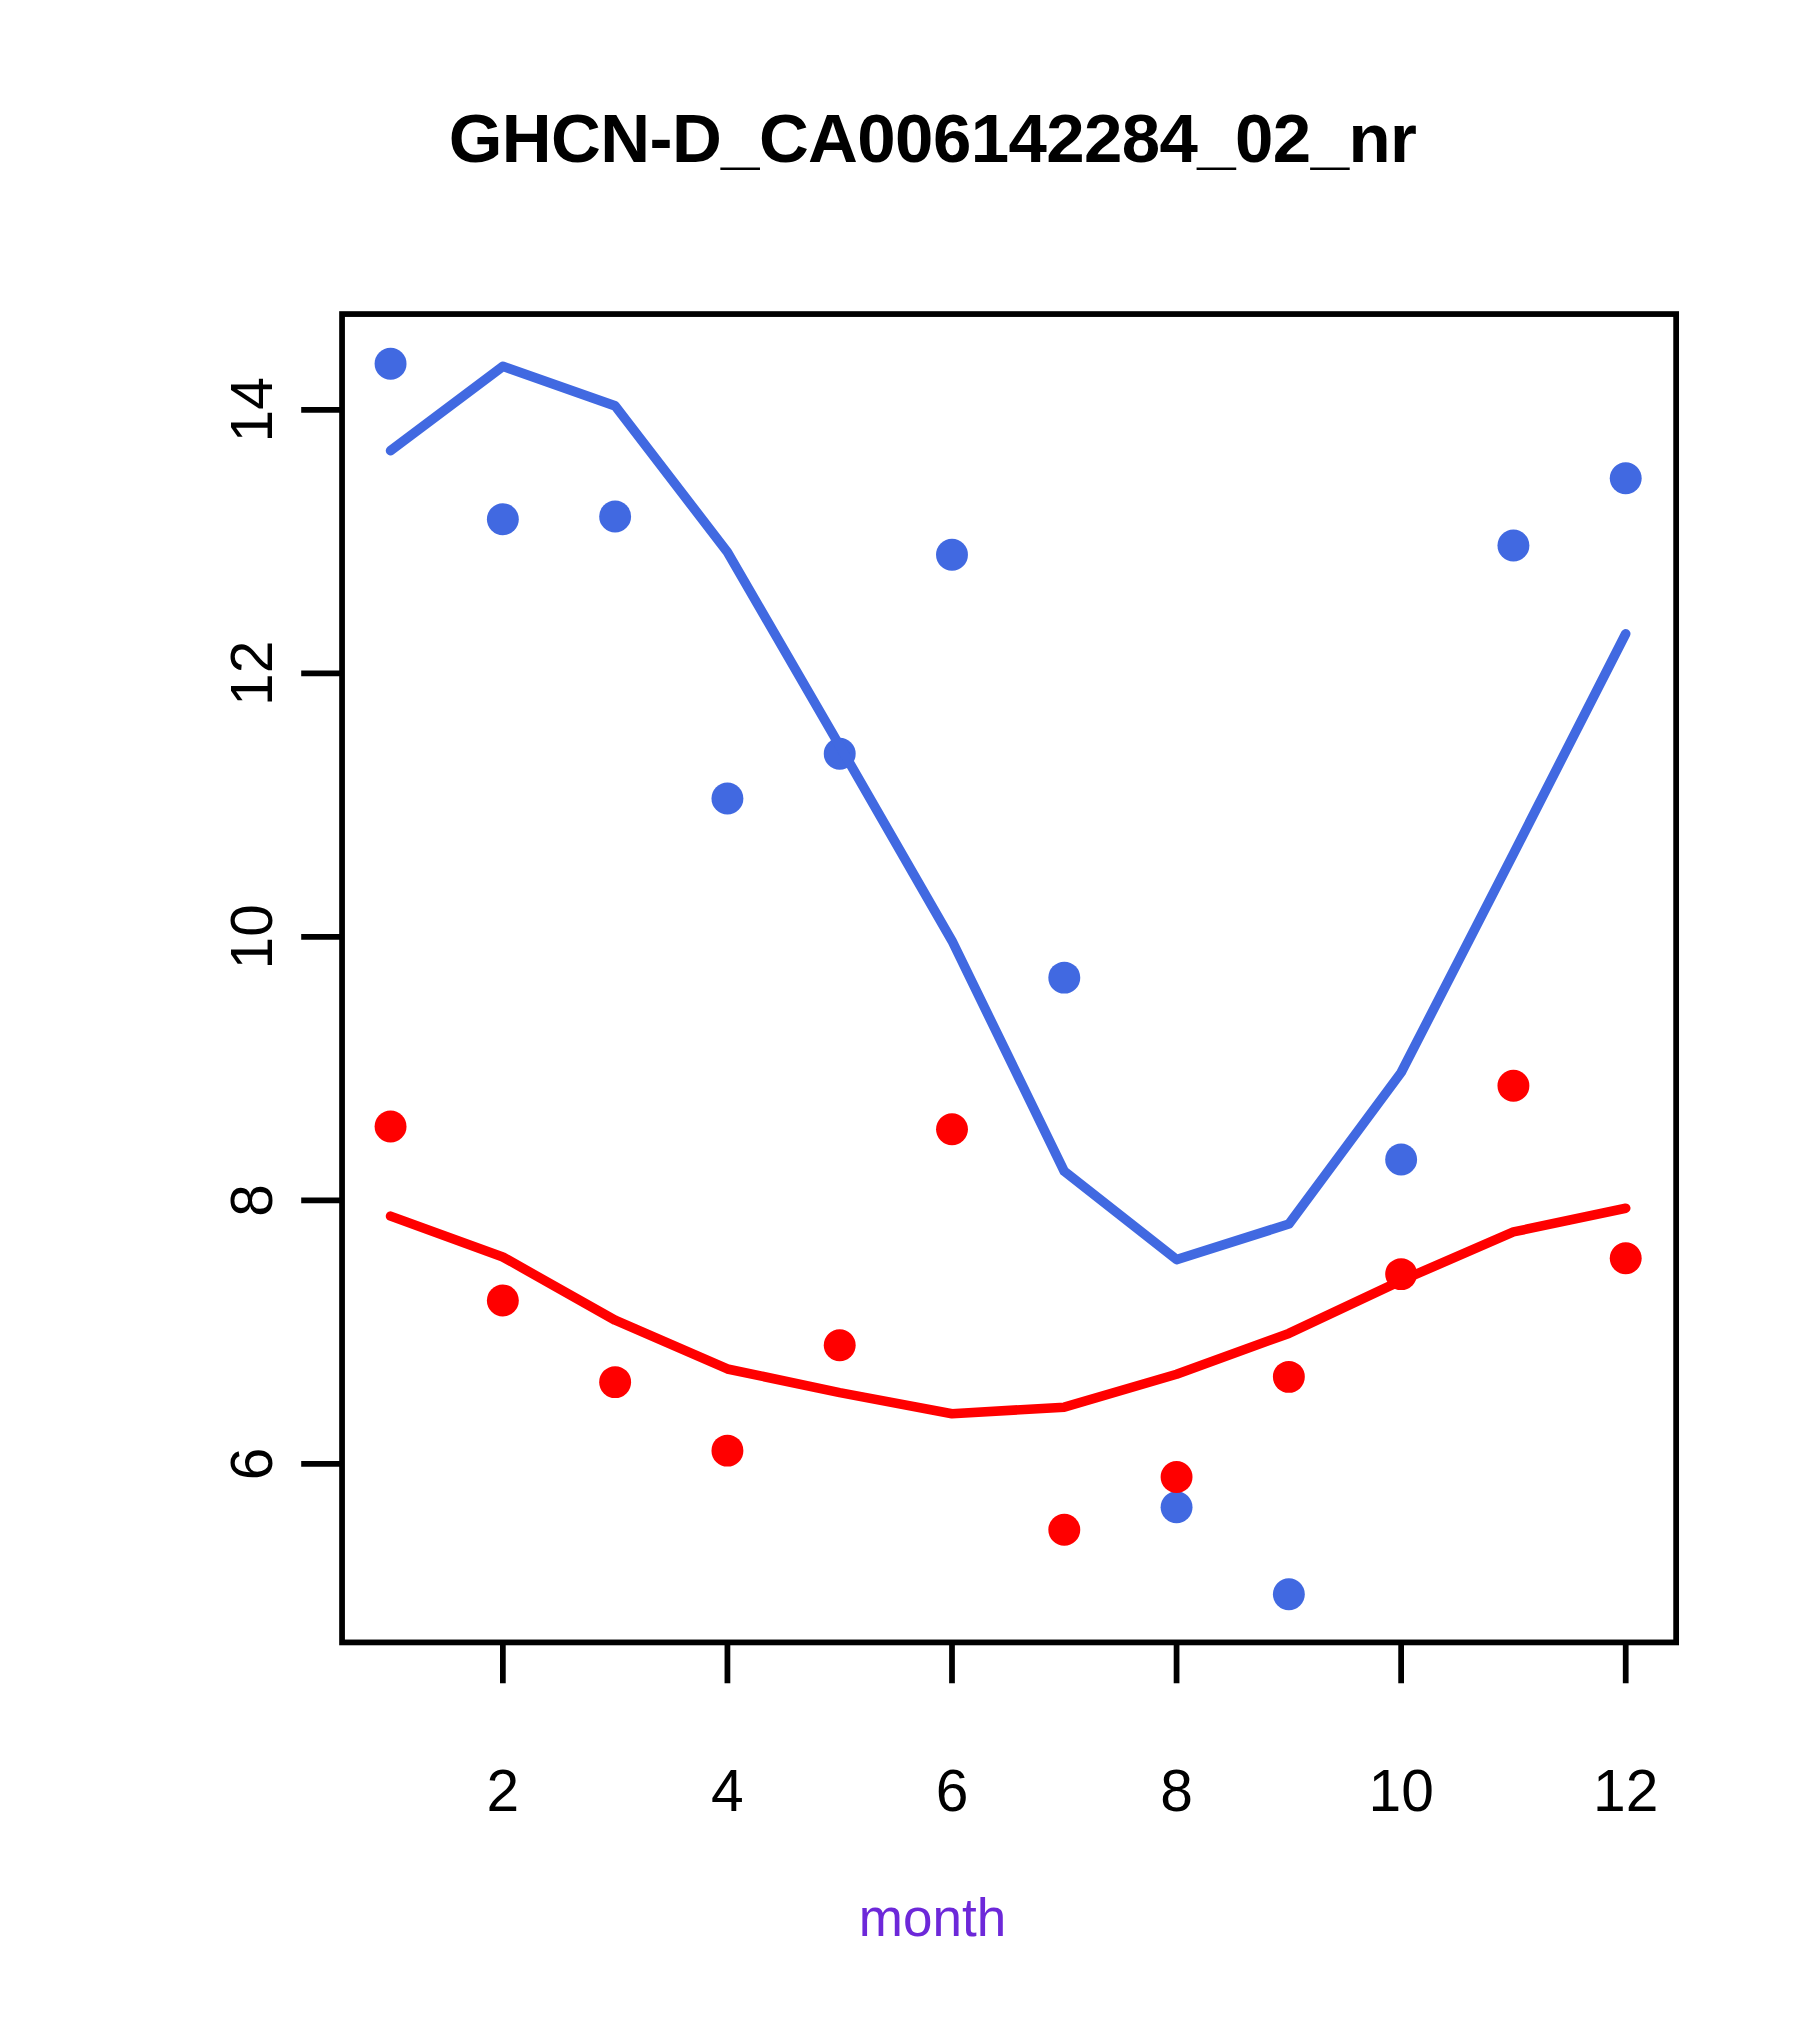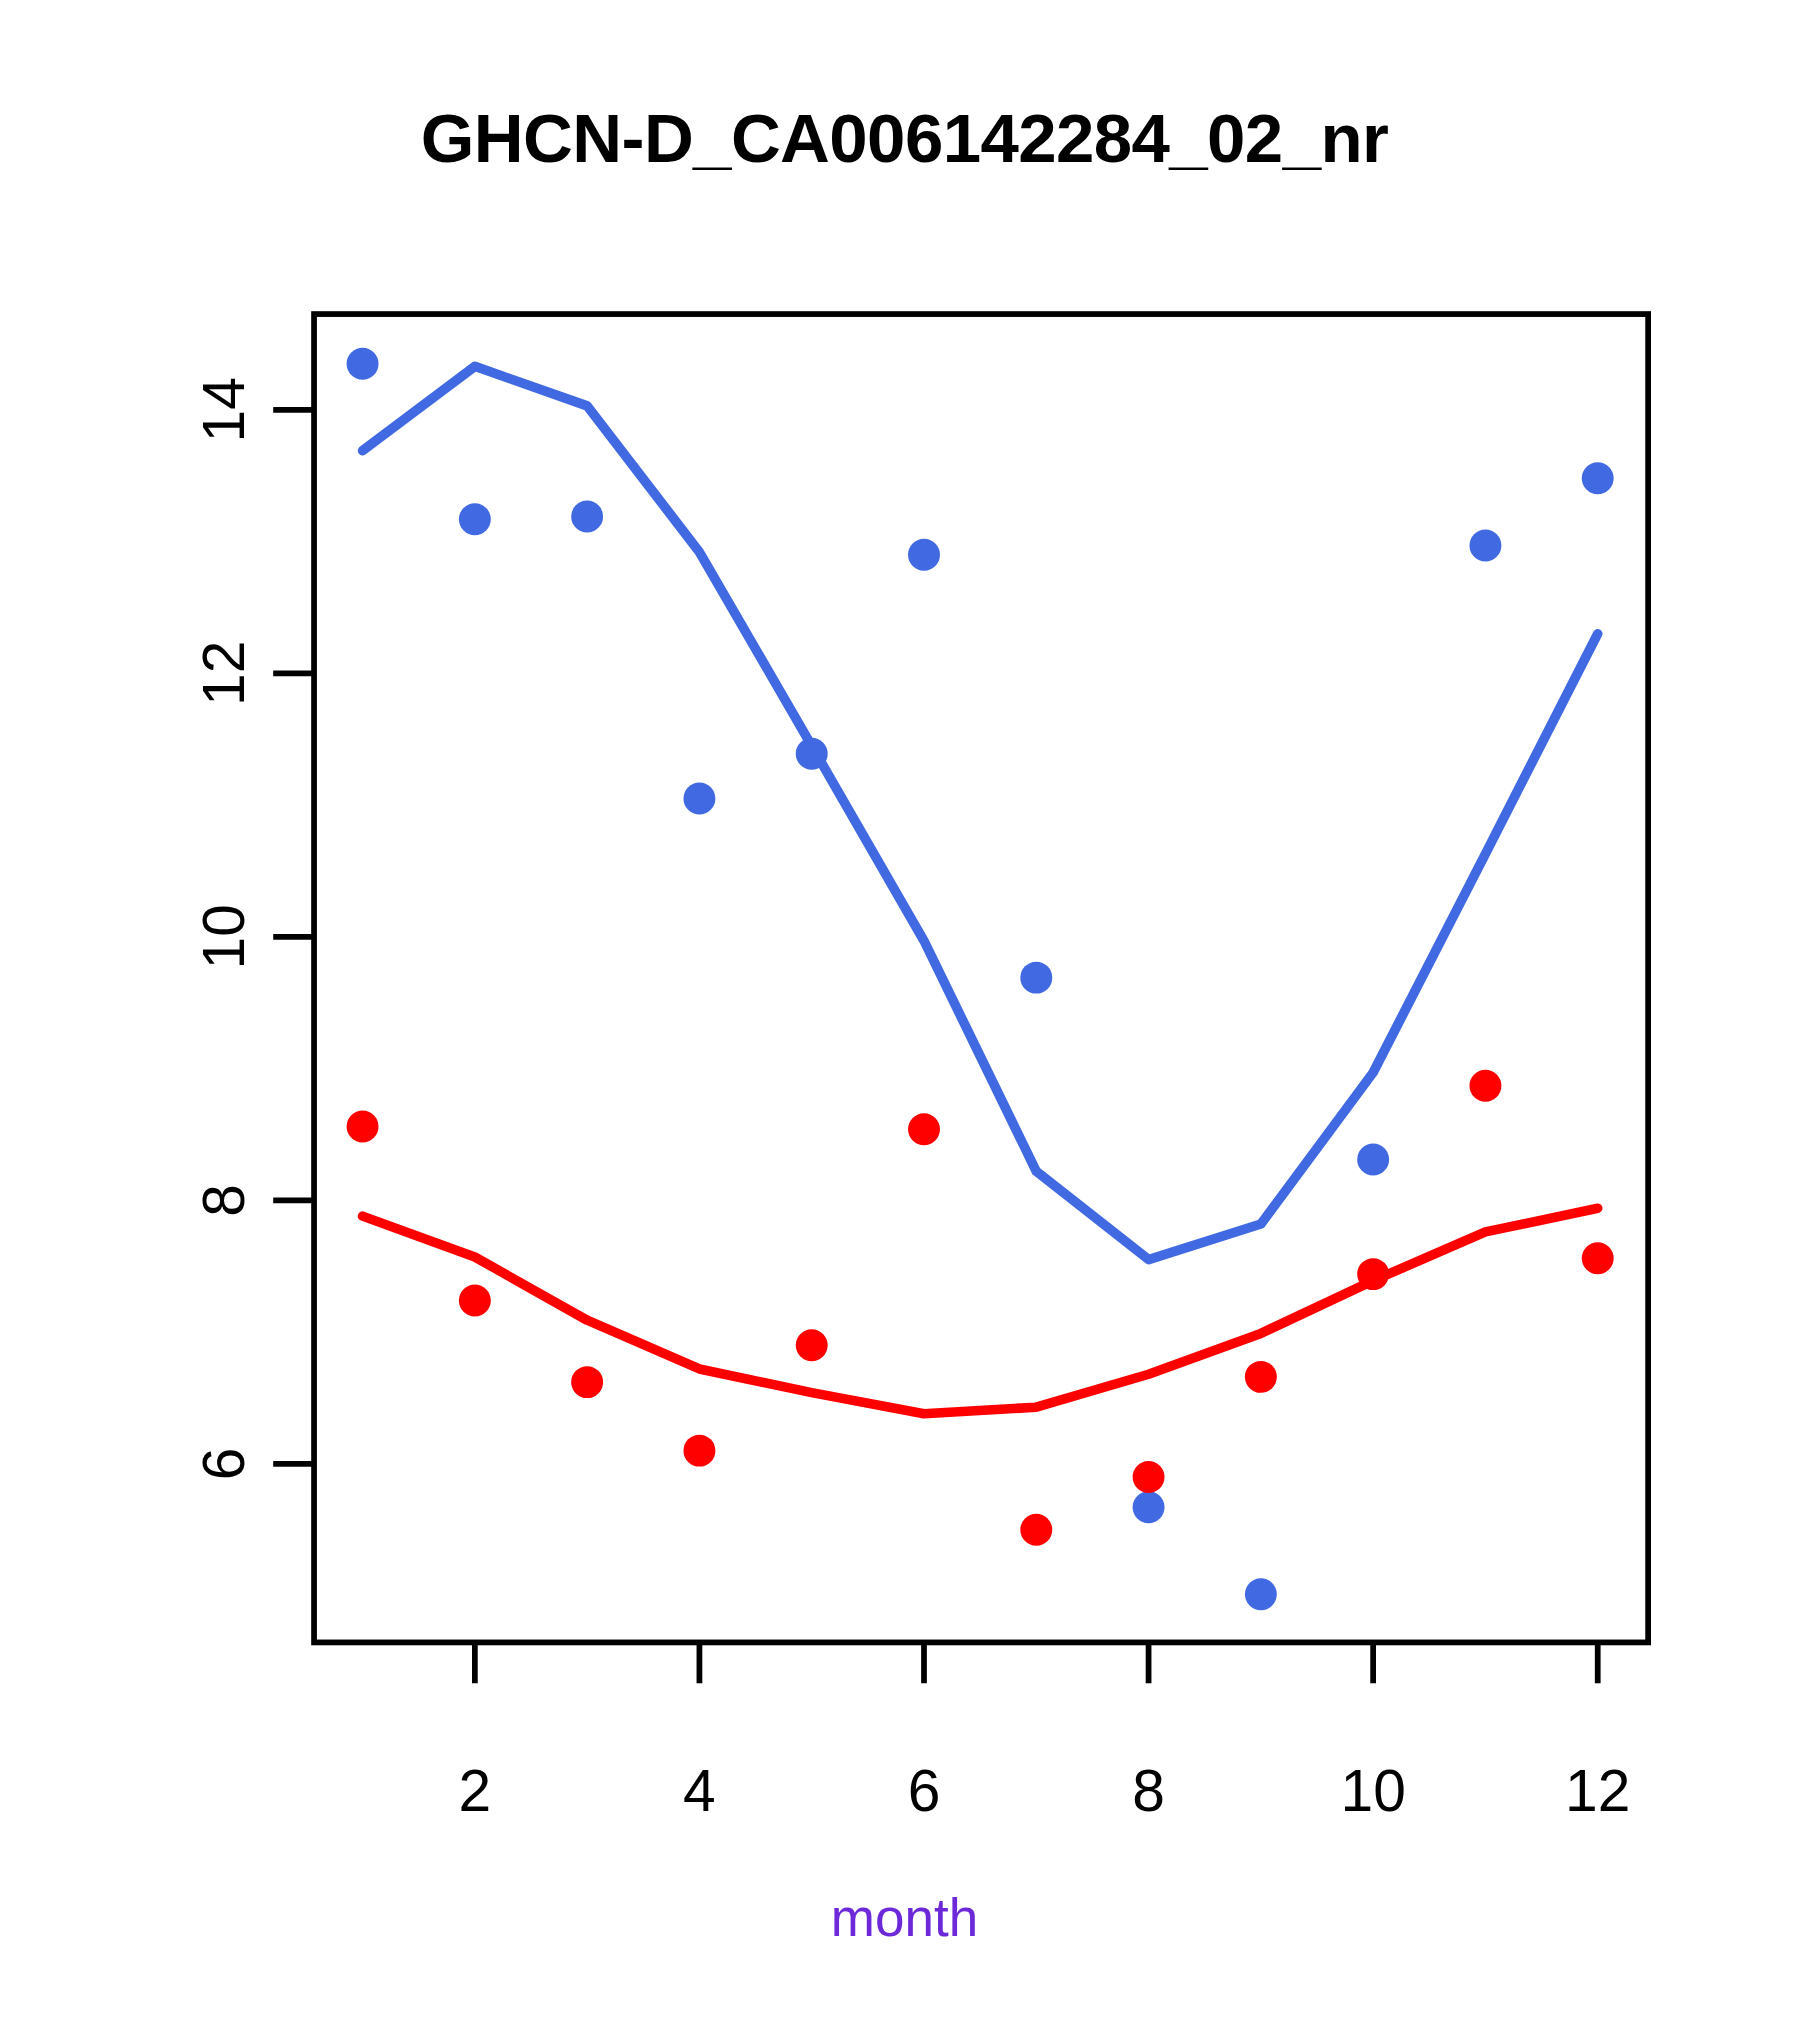--- a/index.html
+++ b/index.html
@@ -1,17 +1,17 @@
 <!DOCTYPE html>
 <html style="font-size:10.2px"><head>
 <meta charset="utf-8">
 <style>
   html,body{margin:0;padding:0;background:#ffffff;}
   body{width:1809px;height:2035px;font-family:"Liberation Sans",sans-serif;overflow:hidden;}
-  #root{position:relative;width:1450px;height:2035px;background:#fff;}
+  #root{position:relative;width:1450px;height:2035px;background:#fff;margin-left:28px;}
   #chart-title{
     position:absolute;left:0;top:99px;width:1809px;text-align:center;
     font-size:69px;font-weight:bold;color:#000;letter-spacing:-0.6px;
     font-family:"Liberation Sans",sans-serif;
   }
   #plot-svg{position:absolute;left:0;top:0;}
   .axis-tick-label{
     font-family:"Liberation Sans",sans-serif;font-size:92px;fill:#000;
   }
   #x-axis-title{

